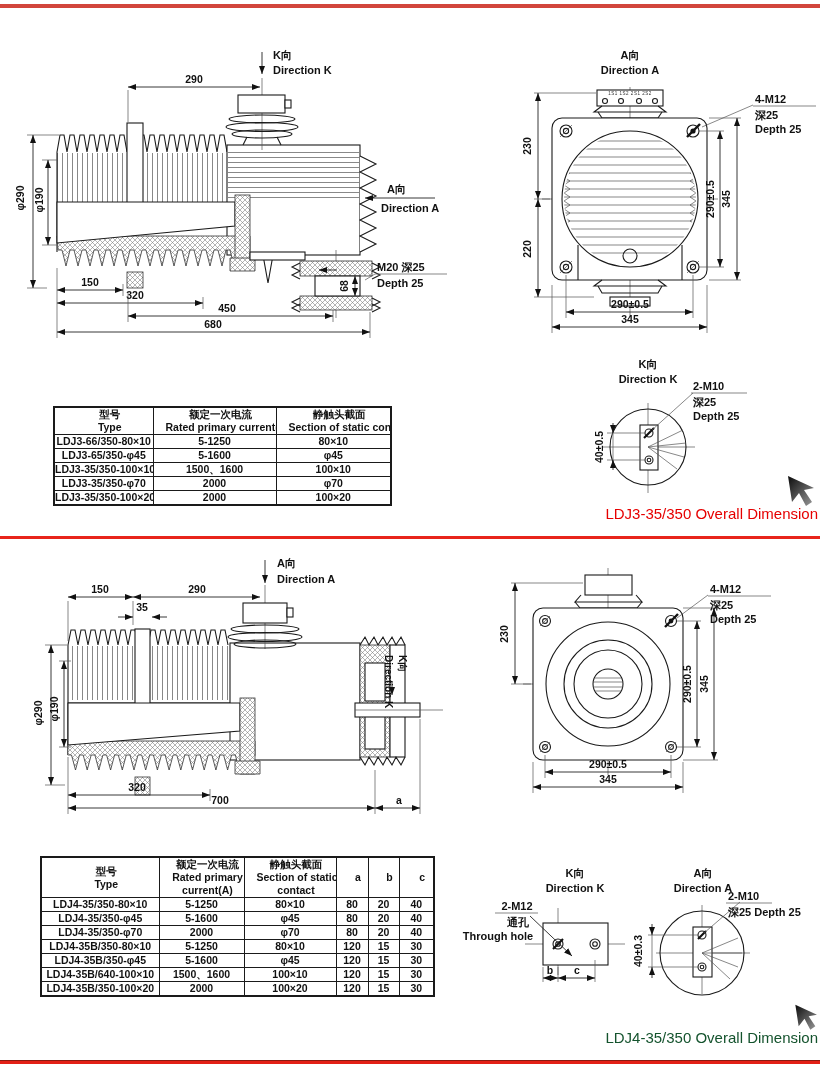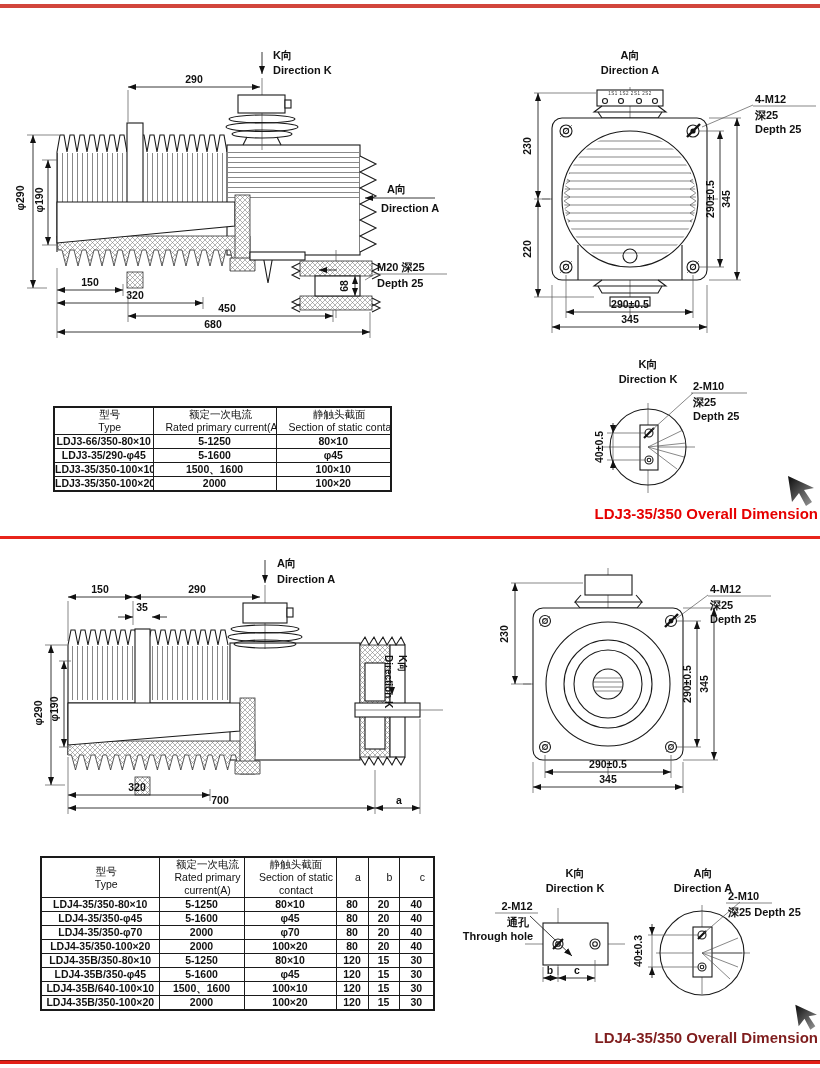--- a/index.html
+++ b/index.html
@@ -11,27 +11,27 @@
   .dimtxt{font-size:10.5px;font-weight:700;}
   .lbl{font-size:11px;font-weight:600;}
   .lbl2{font-size:10px;font-weight:600;}
   .tiny{font-size:4.5px;fill:#333;letter-spacing:.5px;}
   .ol{stroke:#1a1a1a;stroke-width:1.1;fill:none;}
   .olf{stroke:#1a1a1a;stroke-width:1.1;fill:#fff;}
   .thin{stroke:#555;stroke-width:.7;fill:none;}
   .dim{stroke:#222;stroke-width:.9;fill:none;}
   .hatchline{stroke:#333;stroke-width:.8;}
   .sec-title{position:absolute;left:0;width:818px;text-align:right;
-             font-size:15px;font-weight:700;}
+             font-size:15px;font-weight:400;}
   table.spec{border-collapse:collapse;table-layout:fixed;position:absolute;
              font-size:10.5px;font-weight:700;text-align:center;color:#111;}
   table.spec th,table.spec td{border:1px solid #1a1a1a;padding:0;line-height:13px;
              overflow:hidden;white-space:nowrap;}
   table.spec{border:2px solid #1a1a1a;}
-  table.spec th{font-weight:400;padding-left:12px;}
+  table.spec th{font-weight:700;padding-left:12px;}
   .hdr2 div{line-height:13px;}
 </style>
 </head>
 <body>
 
 <div class="rule" style="top:4px;height:4px;background:#d2453c;"></div>
 <div class="rule" style="top:536px;height:2.5px;background:#e8241b;"></div>
 <div class="rule" style="top:1060px;height:3px;background:#e32017;border-top:1px solid #8a1a10;"></div>
 
 <svg class="abs" style="left:15px;top:40px;" width="445" height="310" viewBox="0 0 445 310">
@@ -321,28 +321,33 @@
         </th>
     </tr>
   </thead>
   <tbody>
     <tr>
         <td>LDJ3-66/350-80×10</td>
         <td>5-1250</td>
         <td>80×10</td>
       </tr>
     <tr>
-        <td>LDJ3-35/290-φ45</td>
+        <td>LDJ3-65/350-φ45</td>
         <td>5-1600</td>
         <td>φ45</td>
       </tr>
     <tr>
         <td>LDJ3-35/350-100×10</td>
         <td>1500、1600</td>
         <td>100×10</td>
+      </tr>
+    <tr>
+        <td>LDJ3-35/350-φ70</td>
+        <td>2000</td>
+        <td>φ70</td>
       </tr>
     <tr>
         <td>LDJ3-35/350-100×20</td>
         <td>2000</td>
         <td>100×20</td>
       </tr>
   </tbody>
 </table>
 
 <div class="sec-title" style="top:505px;color:#e60000;">LDJ3-35/350 Overall Dimension</div>
@@ -578,28 +583,20 @@
         <td>5-1600</td>
         <td>φ45</td>
         <td>80</td>
         <td>20</td>
         <td>40</td>
       </tr>
     <tr>
         <td>LDJ4-35/350-φ70</td>
         <td>2000</td>
         <td>φ70</td>
-        <td>80</td>
-        <td>20</td>
-        <td>40</td>
-      </tr>
-    <tr>
-        <td>LDJ4-35/350-100×20</td>
-        <td>2000</td>
-        <td>100×20</td>
         <td>80</td>
         <td>20</td>
         <td>40</td>
       </tr>
     <tr>
         <td>LDJ4-35B/350-80×10</td>
         <td>5-1250</td>
         <td>80×10</td>
         <td>120</td>
         <td>15</td>
@@ -677,21 +674,21 @@
     <text class="lbl" x="278" y="56">深25 Depth 25</text>
     <line class="thin" x1="198" y1="75" x2="248" y2="75"></line>
     <line class="thin" x1="198" y1="107" x2="248" y2="107"></line>
     <line class="dim" x1="202" y1="64" x2="202" y2="75" marker-end="url(#a4)"></line>
     <line class="dim" x1="202" y1="118" x2="202" y2="107" marker-end="url(#a4)"></line>
     <line class="thin" x1="202" y1="75" x2="202" y2="107"></line>
     <text class="dimtxt" x="192" y="91" text-anchor="middle" transform="rotate(-90 192 91)">40±0.3</text>
   </g>
 </svg>
 
-<div class="sec-title" style="top:1029px;color:#7f1d1d;">LDJ4-35/350 Overall Dimension</div>
+<div class="sec-title" style="top:1029px;color:#14532d;">LDJ4-35/350 Overall Dimension</div>
 
 <svg class="abs" style="left:792px;top:1003px;" width="30" height="30" viewBox="0 0 32 36">
   <defs>
       <linearGradient id="cg2" x1="0" y1="0" x2="1" y2="1">
         <stop offset="0" stop-color="#0a0a0a"></stop>
         <stop offset="1" stop-color="#9a9a9a"></stop>
       </linearGradient>
     </defs>
   <polygon points="2,2 28,14 18,16 26,28 20,32 13,19 6,28" fill="url(#cg2)"></polygon>
 </svg>

